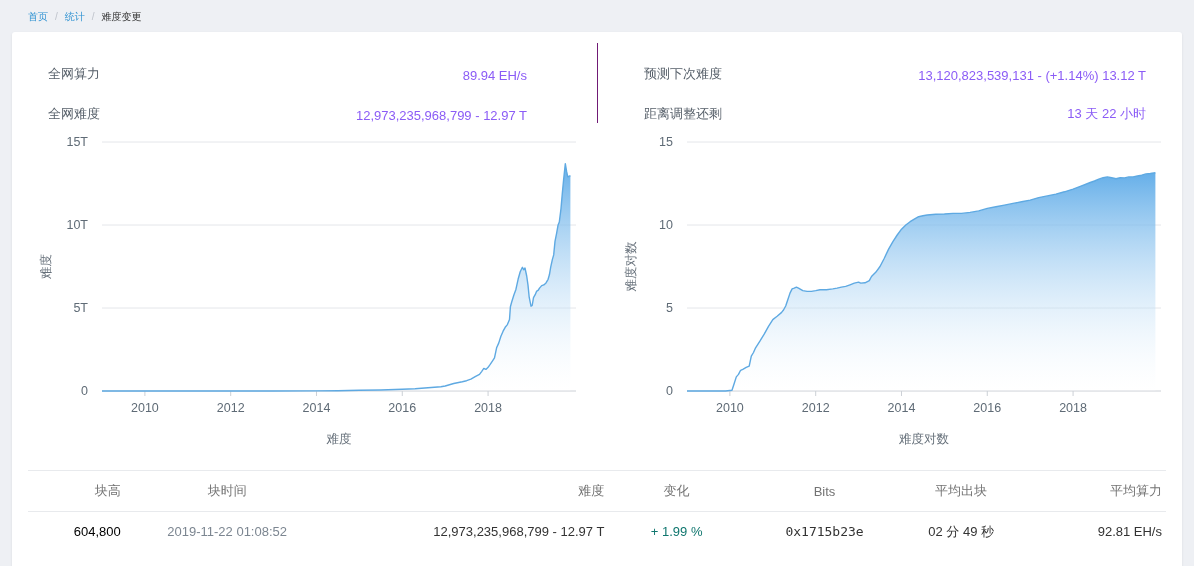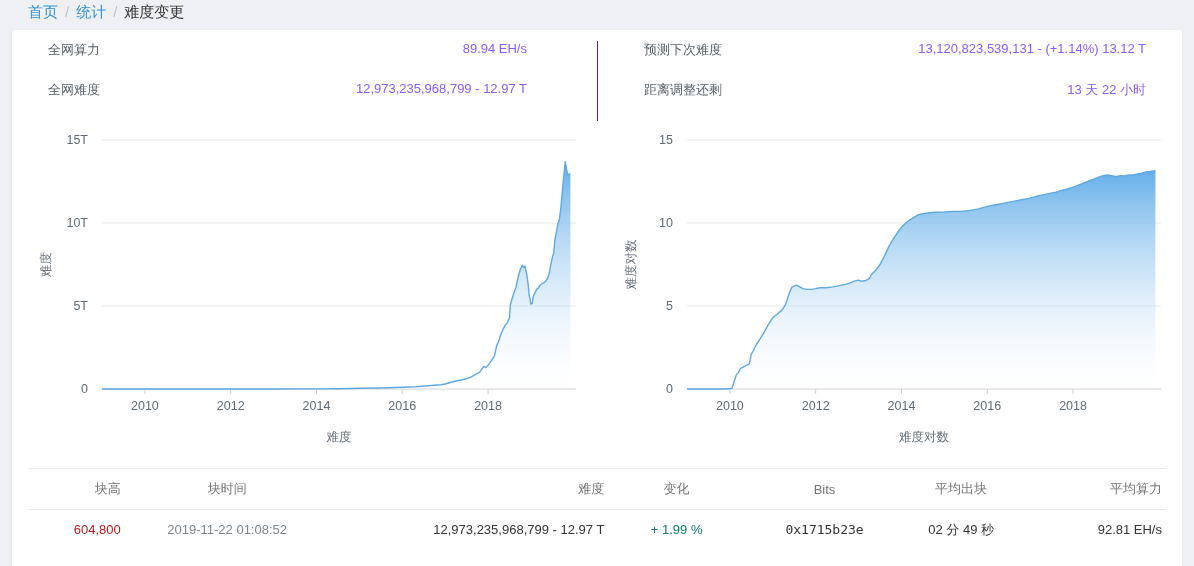--- a/index.html
+++ b/index.html
@@ -4,55 +4,55 @@
 <style>
   * { box-sizing: border-box; margin: 0; padding: 0; }
   html,body { width: 1194px; height: 566px; overflow: hidden; }
   body {
     background: #eef0f4;
     font-family: "Liberation Sans", "DejaVu Sans", sans-serif;
     color: #333;
     font-size: 13px;
   }
   
-  .breadcrumb { padding: 3px 0 8px 28px; font-size: 15px; }
+  .breadcrumb { padding: 10px 0 8px 28px; font-size: 10px; }
   .breadcrumb a { color: #3193d2; text-decoration: none; cursor: pointer; }
   .breadcrumb .sep { color: #c0c4cc; margin: 0 7px; }
   .breadcrumb .current { color: #333; }
   
   .panel {
     background: #fff;
     margin: 0 12px;
     border-radius: 3px;
     box-shadow: 0 1px 3px rgba(0,0,0,0.08);
     height: 540px;
   }
   
   .stats { display: flex; padding-top: 11px; }
   .stats-col { width: 50%; padding: 0 70px 0 36px; }
   .stats-col.right { border-left: 1px solid #701a75; padding: 0 36px 0 46px; }
-  .stat-row { display: flex; justify-content: space-between; align-items: flex-start; height: 40px; gap: 28px; }
+  .stat-row { display: flex; justify-content: space-between; align-items: flex-end; height: 40px; gap: 28px; }
   .stat-label { color: #57606a; }
   .stat-value { color: #8b5cf6; }
   
   .charts { display: flex; margin-top: 7px; }
   .chart { width: 50%; }
   .chart svg { display: block; width: 100%; height: auto; }
   
   .table-wrap { margin: 10px 16px 0 16px; }
   table { width: 100%; border-collapse: collapse; table-layout: fixed; }
   thead th {
     color: #737373; font-weight: normal; font-size: 13px;
     border-top: 1px solid #e8eaed; border-bottom: 1px solid #e8eaed;
     height: 41px; padding: 0 4px;
   }
   tbody td { height: 40px; padding: 0 4px; font-size: 13px; }
   .ta-r { text-align: right; }
   .ta-c { text-align: center; }
-  td a.block-link { color: #b91c1c; text-decoration: none; cursor: pointer; }
+  td a.block-link { color: #000000; text-decoration: none; cursor: pointer; }
   .cell-time { color: #7c8691; margin-top: 35px; }
   .cell-change { color: #0f766e; }
   .cell-bits { font-family: "DejaVu Sans Mono", "Liberation Mono", monospace; font-size: 13px; color: #333; }
 </style>
 </head>
 <body>
 
 <div class="breadcrumb">
   <a>首页</a><span class="sep">/</span><a>统计</a><span class="sep">/</span><span class="current">难度变更</span>
 </div>

